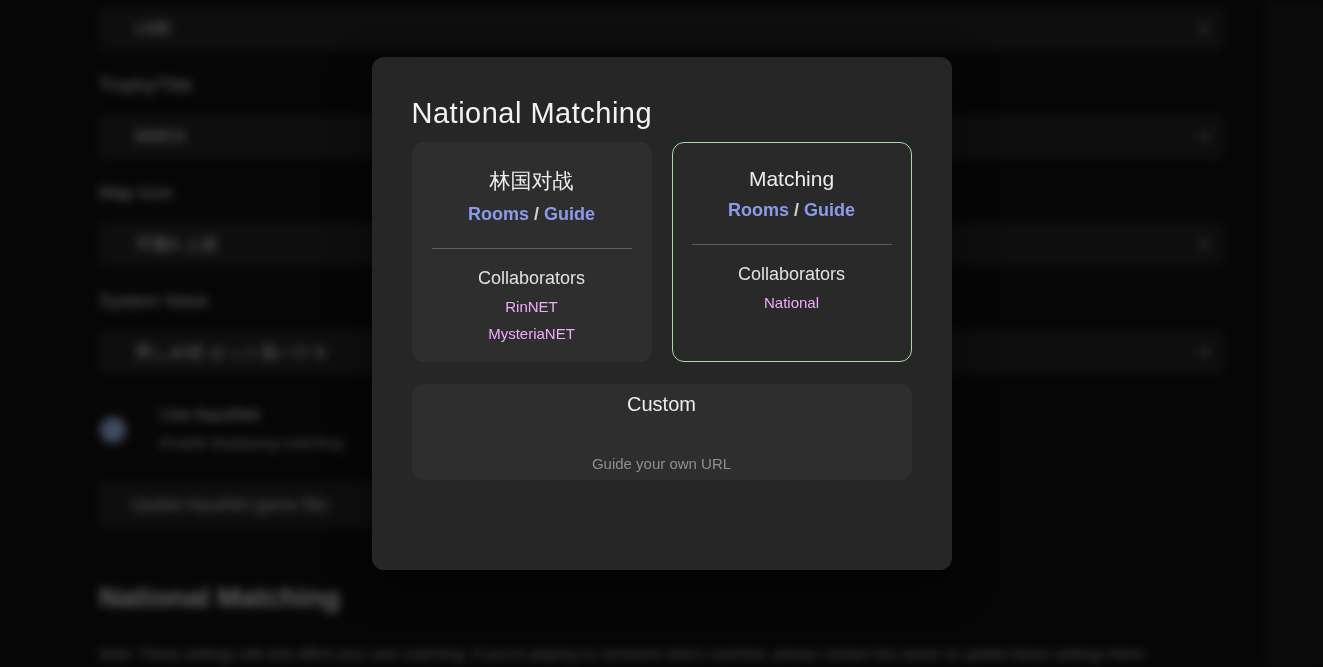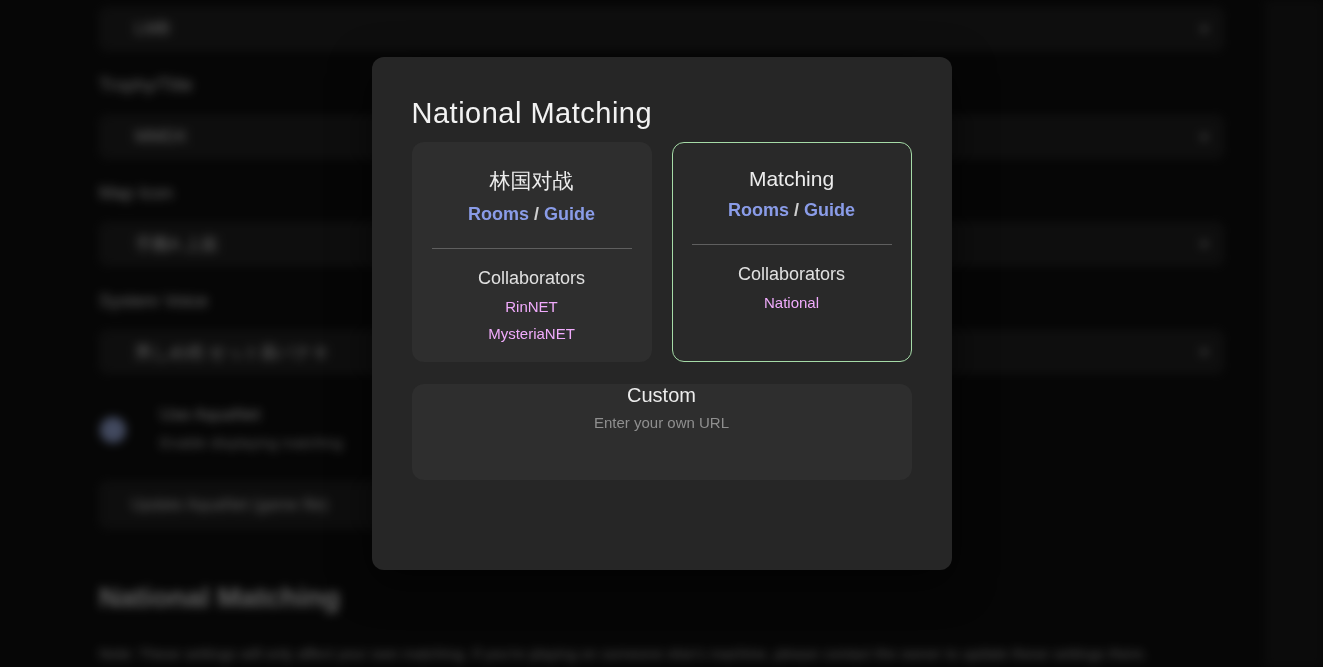--- a/index.html
+++ b/index.html
@@ -88,22 +88,23 @@
   .server-links a { color: #8a9ce8; text-decoration: none; }
   .card-divider {
     width: 200px; height: 1px; background: #5f5f5f;
     border: 0; margin: 23px 0 19px;
   }
   .collab-label { font-size: 18px; color: #e0e0e0; margin-bottom: 4px; }
   .collab-name { font-size: 15px; color: #f0abfc; line-height: 27px; }
   .custom-card {
     width: 100%; height: 96px;
     background: #2e2e2e; border-radius: 12px;
-    display: flex; flex-direction: column; align-items: center; 
+    display: flex; flex-direction: column; align-items: center; justify-content: center;
     cursor: pointer;
+    gap: 32px;
   }
   .custom-title { font-size: 20px; color: #ececec; margin-bottom: 7px; }
   .custom-sub { font-size: 15px; color: #8f8f8f; }
 </style>
 </head>
 <body>
 
 <div class="bg-content">
   <div class="page-gutter"></div>
 
@@ -166,15 +167,15 @@
       <div class="server-links"><a href="#">Rooms</a><span> / </span><a href="#">Guide</a></div>
       <div class="card-divider"></div>
       <div class="collab-label">Collaborators</div>
       <div class="collab-name">National</div>
     </div>
 
   </div>
 
   <div class="custom-card">
     <div class="custom-title">Custom</div>
-    <div class="custom-sub">Enter your own URL</div>
+    <div class="custom-sub">Guide your own URL</div>
   </div>
 </div>
 
 </body></html>

